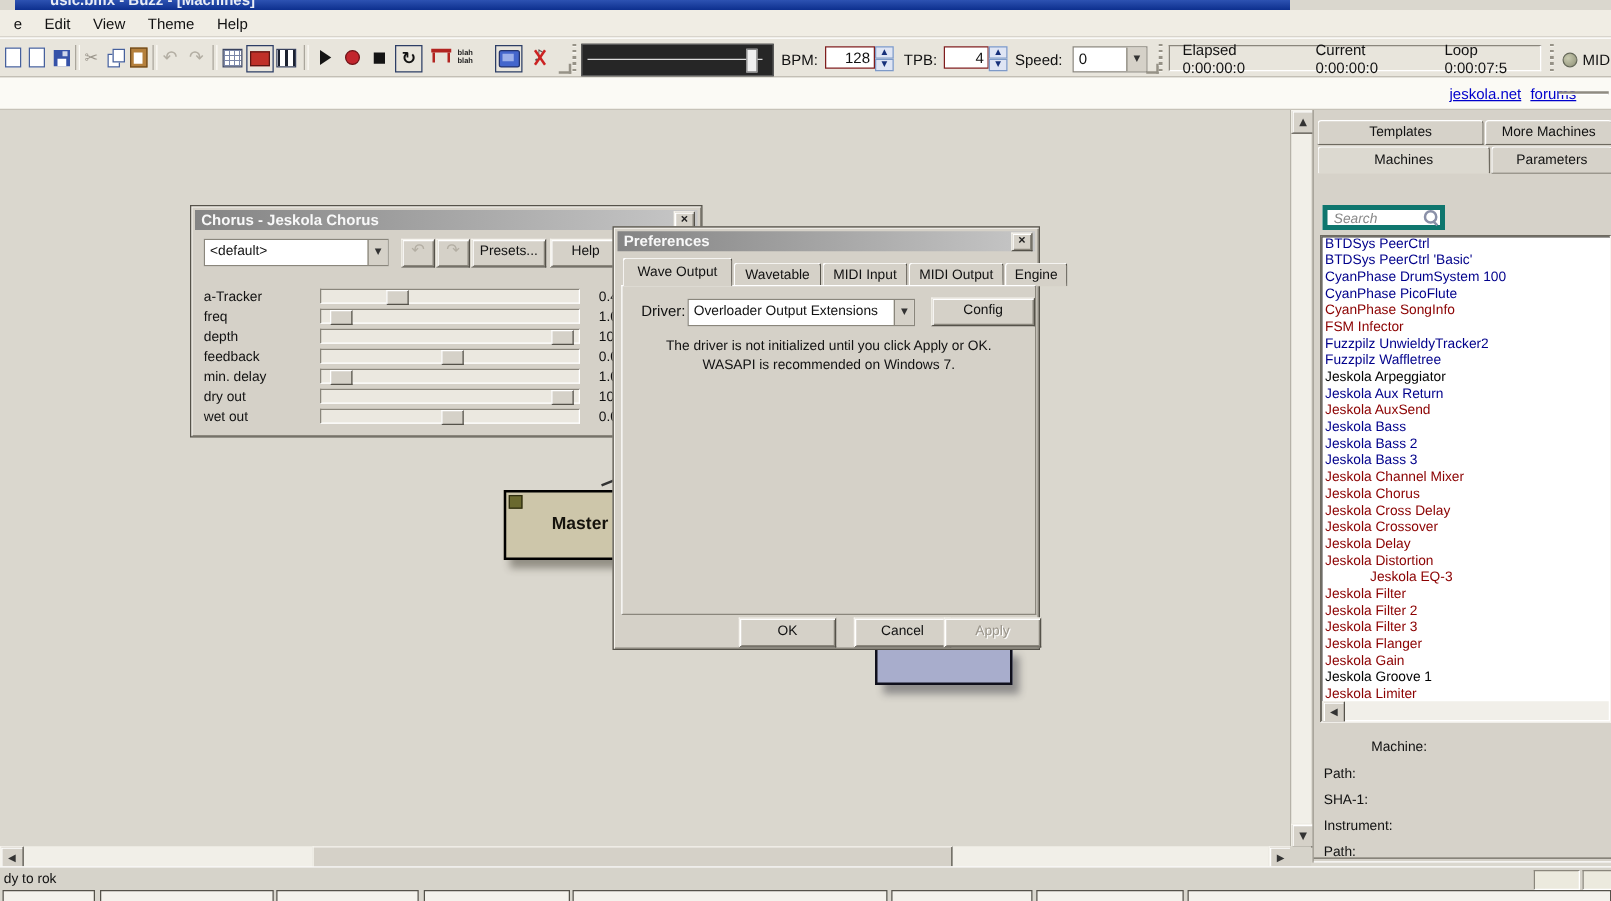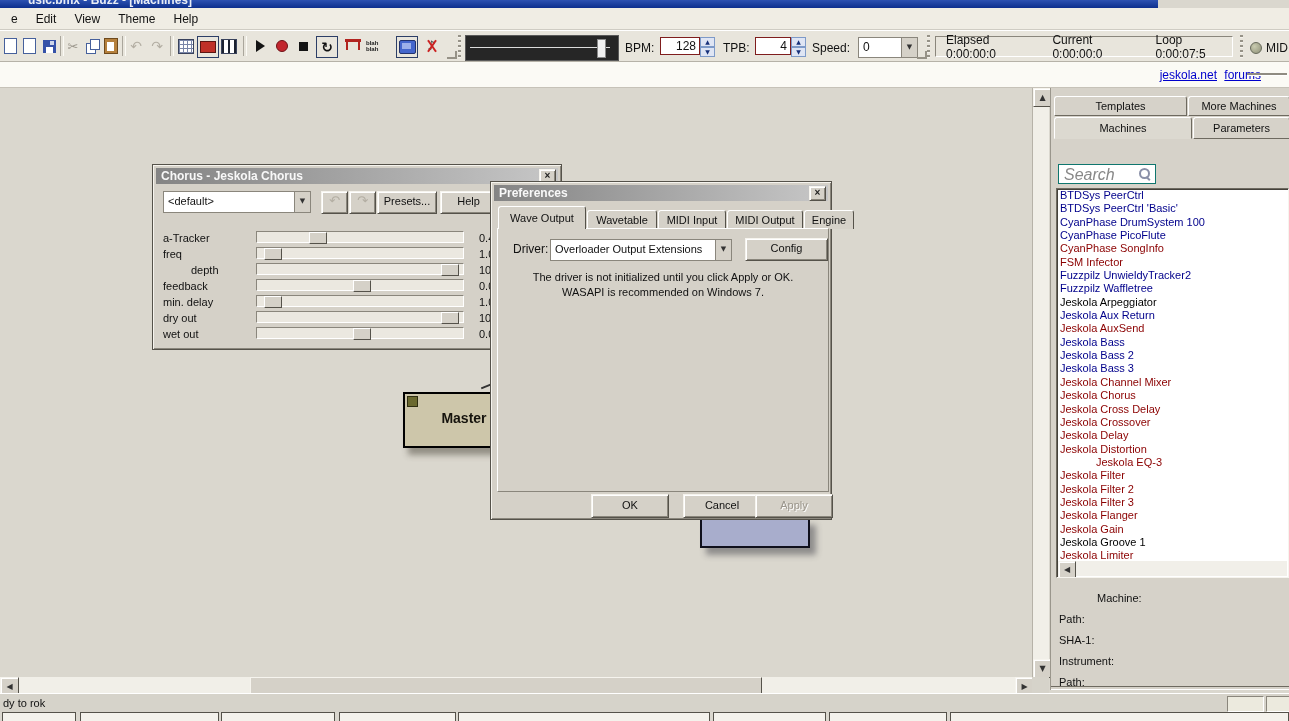--- a/index.html
+++ b/index.html
@@ -4,21 +4,21 @@
 <style>
   html,body{margin:0;padding:0;}
   #screen{position:relative;width:1289px;height:721px;overflow:hidden;background:#dad7ce;
           font-family:"Liberation Sans",sans-serif;font-size:11px;color:#111;}
   .abs{position:absolute;}
   .btn{background:#d5d1c8;border:1px solid;border-color:#f6f4ee #55524a #55524a #f6f4ee;
        box-shadow:inset 1px 1px 0 #fff, inset -1px -1px 0 #8a867c;
        text-align:center;font-size:11px;cursor:default;}
   .glyph{font-family:"DejaVu Sans",sans-serif;}
   
-  #titlebar{left:0;top:0;width:1158px;height:8px;background:linear-gradient(180deg,#2d52b2,#0d2f8e);overflow:hidden;}
+  #titlebar{left:12px;top:0;width:1020px;height:8px;background:linear-gradient(180deg,#2d52b2,#0d2f8e);overflow:hidden;}
   #titlebar span{position:absolute;left:28px;top:-7px;color:#e9edf6;font-weight:bold;font-size:12px;white-space:nowrap;}
   
   #menubar{left:0;top:8px;width:1289px;height:22px;background:#f0ede4;border-bottom:1px solid #cfccc3;
            display:flex;align-items:center;padding-left:2px;box-sizing:border-box;}
   .menu-item{padding:2px 9px;font-size:12px;}
   
   #toolbar{left:0;top:30px;width:1289px;height:32px;background:#e8e5dc;border-top:1px solid #fff;border-bottom:1px solid #b6b2a8;box-sizing:border-box;}
   .tbico{position:absolute;top:7px;width:16px;height:16px;display:flex;align-items:center;justify-content:center;}
   .tbsep{position:absolute;top:5px;width:2px;height:20px;border-left:1px solid #aaa69c;border-right:1px solid #fbfaf5;}
   .grip{position:absolute;top:4px;width:3px;height:24px;
@@ -96,21 +96,21 @@
   
   #rightpanel{left:1050px;top:88px;width:239px;height:602px;background:#d6d2c9;border-left:1px solid #9a968c;box-sizing:border-box;}
   .rtab{position:absolute;background:#d6d2c9;border:1px solid;border-color:#fff #6e6a60 #6e6a60 #fff;
         border-radius:3px 3px 0 0;text-align:center;font-size:11px;line-height:19px;height:20px;box-sizing:border-box;}
   .rtab.active{background:#dcd9d0;border-bottom:1px solid #dcd9d0;}
   .radio{display:inline-block;width:11px;height:11px;border-radius:50%;background:#fff;border:1px solid #6e6a60;
          box-shadow:inset 1px 1px 1px rgba(0,0,0,.35);vertical-align:-2px;box-sizing:border-box;}
   .radio.sel::after{content:"";display:block;width:5px;height:5px;border-radius:50%;background:#111;margin:2px 0 0 2px;}
   .filter{position:absolute;top:146px;font-size:11px;white-space:nowrap;}
   #search{position:absolute;left:7px;top:76px;width:98px;height:20px;box-sizing:border-box;
-          background:#fff;border:1px solid #0f766e;font-size:16px;font-style:italic;color:#777;padding:2px 18px 0 5px;}
+          background:#fff;border:4px solid #0f766e;font-size:11px;font-style:italic;color:#777;padding:2px 18px 0 5px;}
   #search::placeholder{font-style:italic;color:#888;}
   .mag{position:absolute;left:88px;top:80px;width:11px;height:11px;}
   .mag::before{content:"";position:absolute;left:0;top:0;width:7px;height:7px;border:2px solid #8a90a8;border-radius:50%;}
   .mag::after{content:"";position:absolute;left:8px;top:8px;width:5px;height:2px;background:#8a90a8;transform:rotate(45deg);transform-origin:0 0;}
   #mlist{position:absolute;left:5px;top:100px;width:233px;height:390px;background:#fff;
          border:1px solid;border-color:#6e6a60 #f6f4ee #f6f4ee #6e6a60;box-shadow:inset 1px 1px 0 #44413a;
          overflow:hidden;box-sizing:border-box;}
   .machine-item{height:13.35px;line-height:13.4px;font-size:11px;padding-left:3px;white-space:nowrap;}
   #listhsb{position:absolute;left:1px;bottom:1px;right:1px;height:15px;background:#f1efe9;}
   #listhsb .sbbtn{width:16px;height:15px;left:0;top:0;}
@@ -293,21 +293,21 @@
         <div class="srow-label" style="top: 67px;">a-Tracker</div>
         <div class="strack" style="top: 66px;">
           <div class="sthumb" style="left: 52px;"></div>
         </div>
         <div class="sval" style="top: 67px;">0.4dB</div>
         <div class="srow-label" style="top: 83px;">freq</div>
         <div class="strack" style="top: 82px;">
           <div class="sthumb" style="left: 7px;"></div>
         </div>
         <div class="sval" style="top: 83px;">1.00Hz</div>
-        <div class="srow-label" style="top: 99px; margin-left: 28px;">depth</div>
+        <div class="srow-label" style="top: 99px;">depth</div>
         <div class="strack" style="top: 98px;">
           <div class="sthumb" style="left: 184px;"></div>
         </div>
         <div class="sval" style="top: 99px;">100.0</div>
         <div class="srow-label" style="top: 115px;">feedback</div>
         <div class="strack" style="top: 114px;">
           <div class="sthumb" style="left: 96px;"></div>
         </div>
         <div class="sval" style="top: 115px;">0.0%</div>
         <div class="srow-label" style="top: 131px;">min. delay</div>

